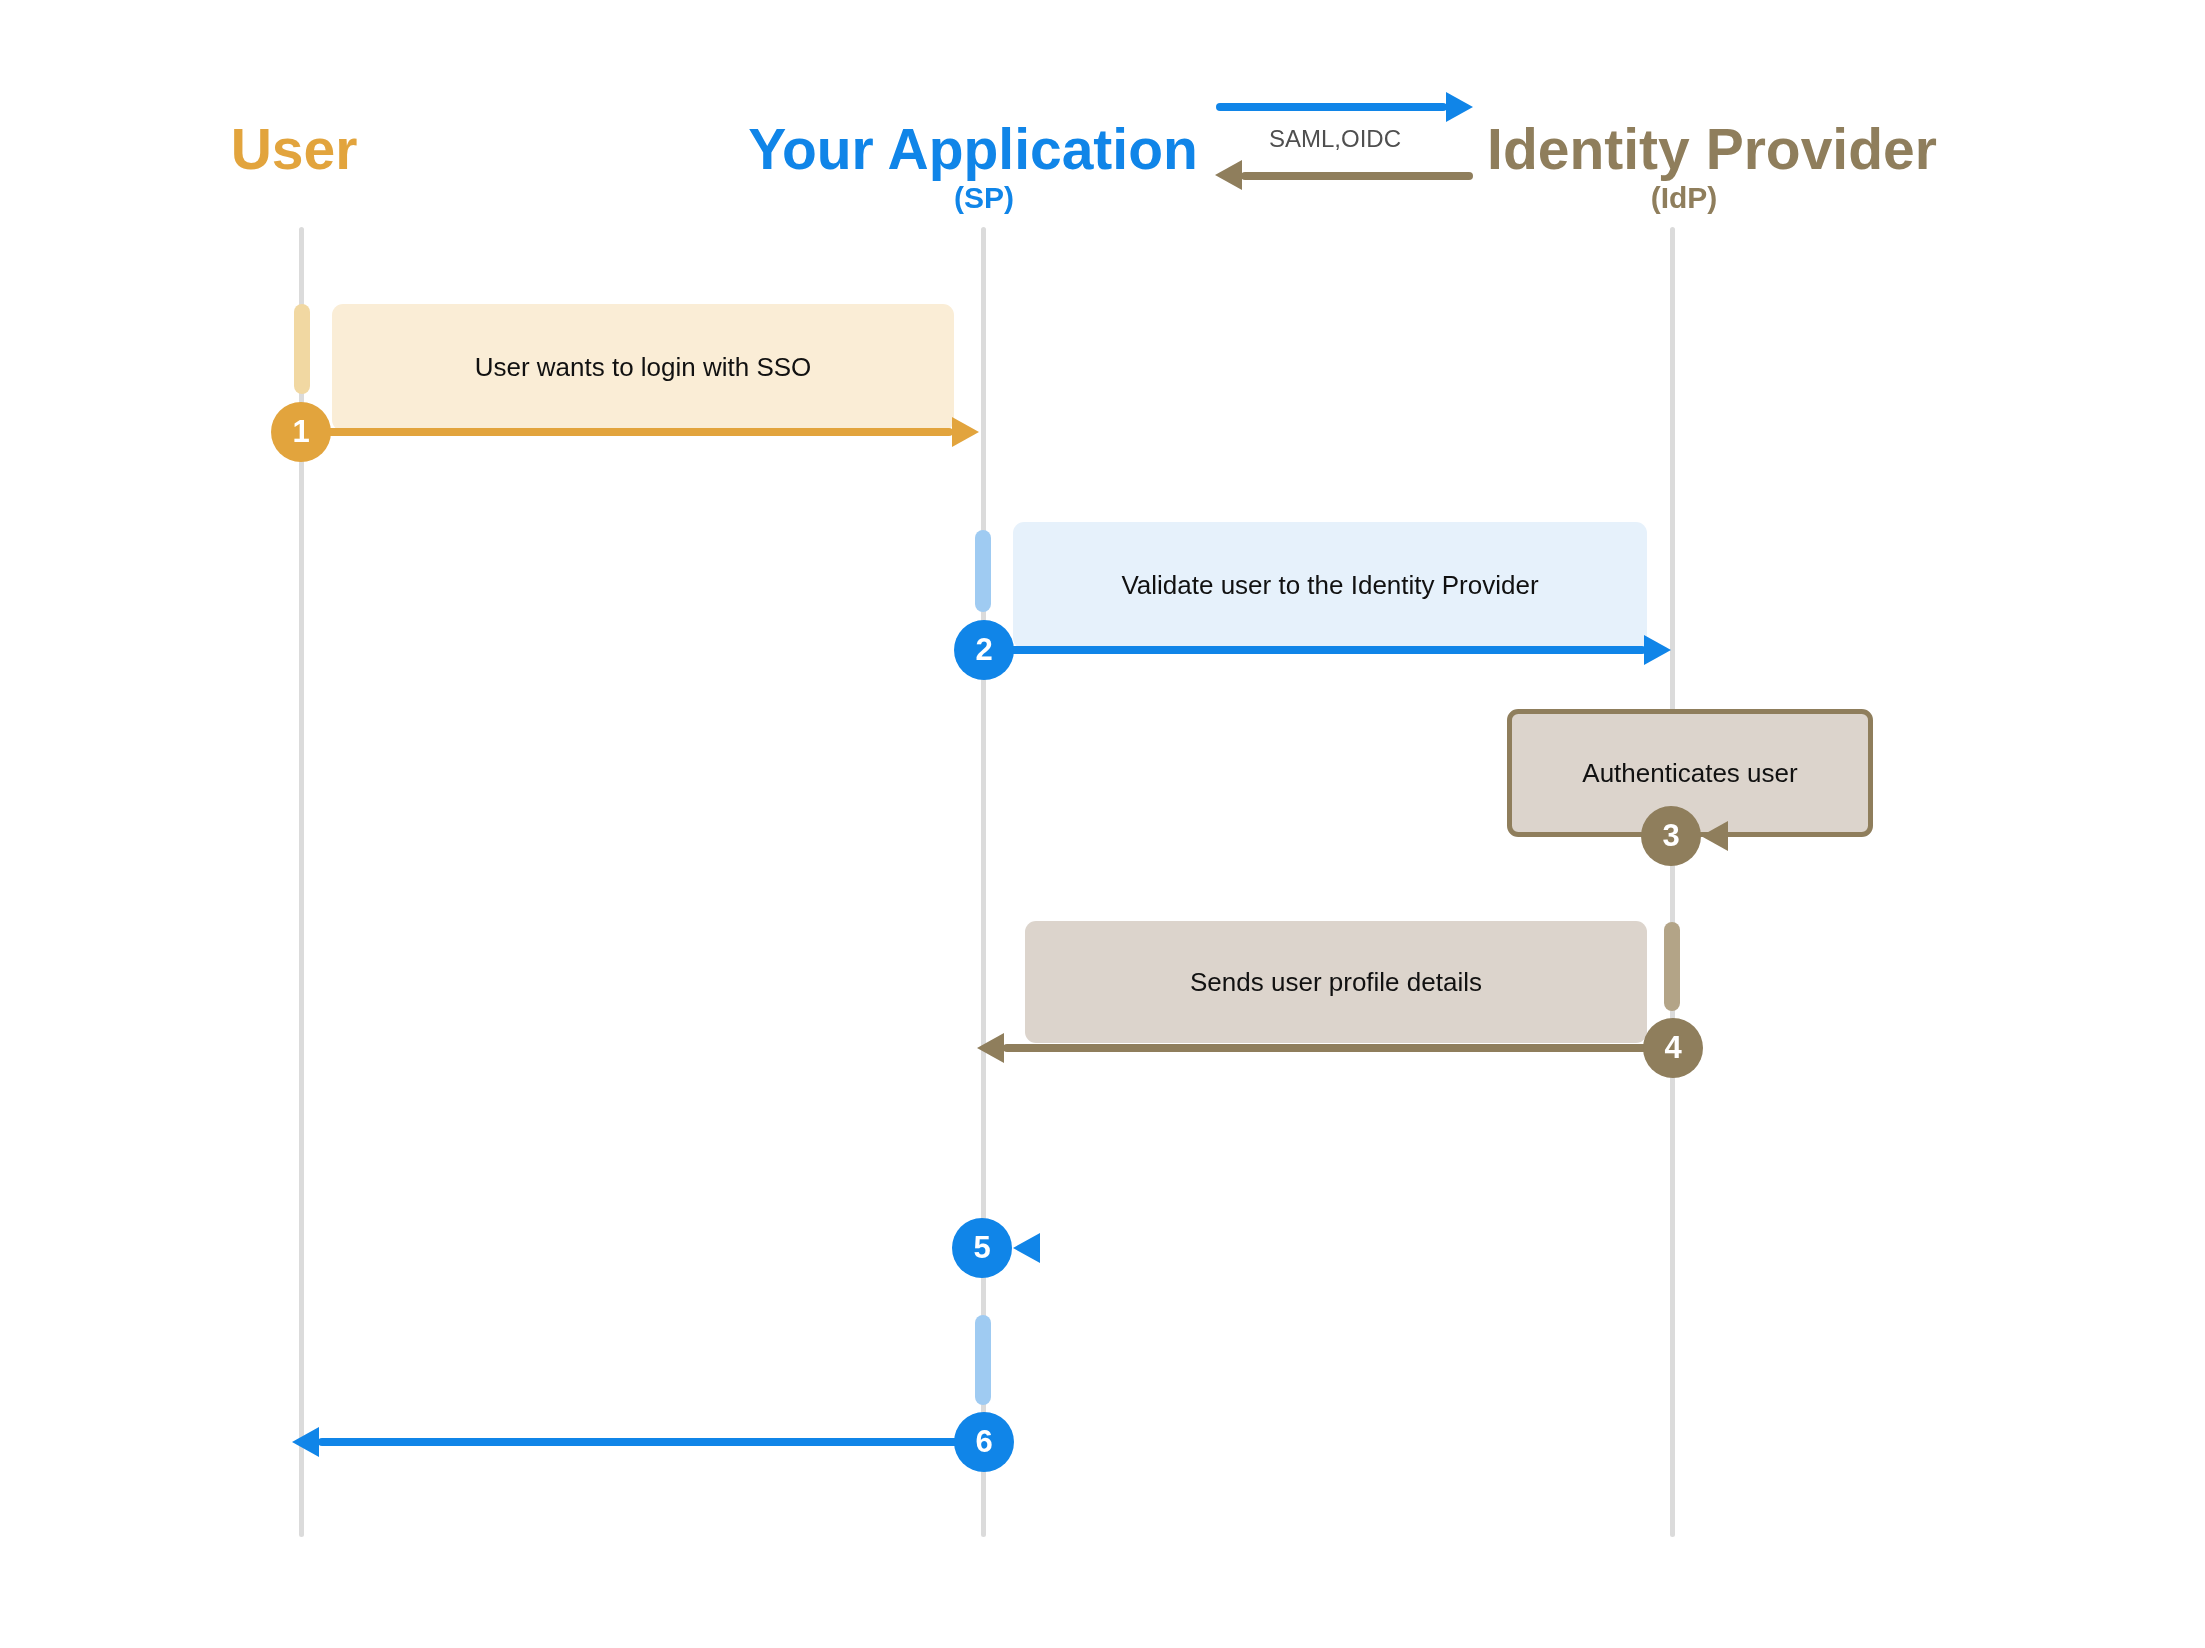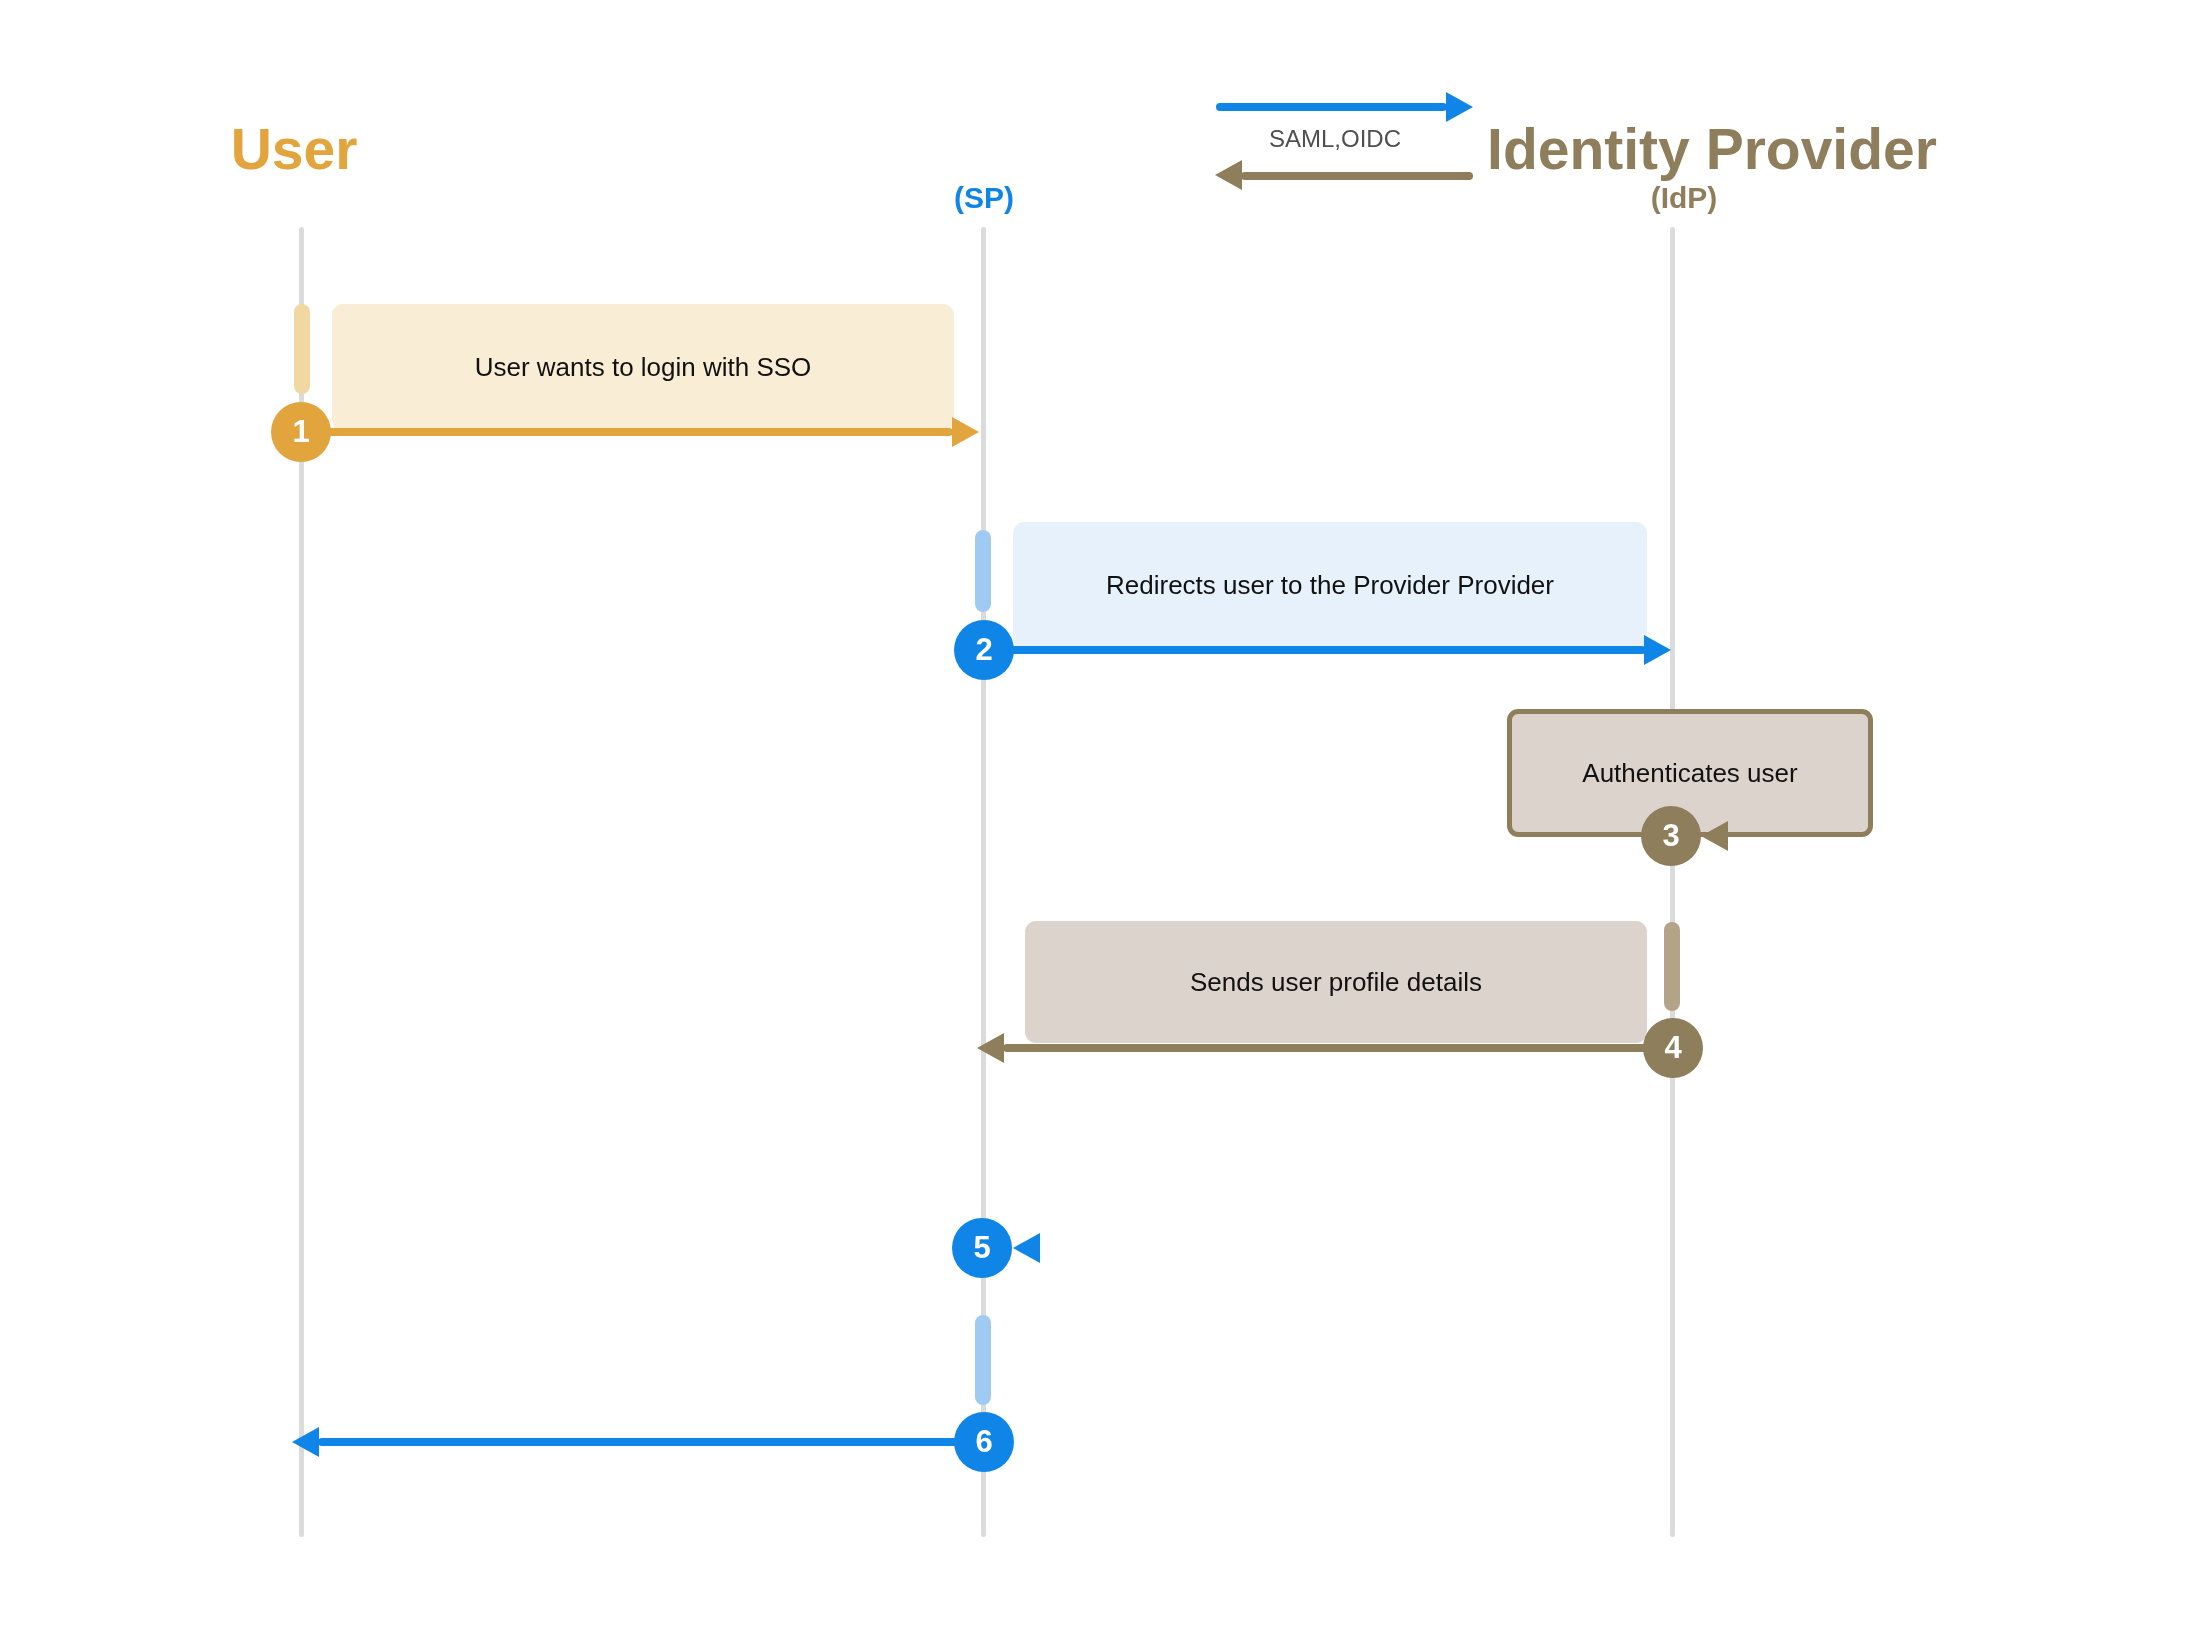--- a/index.html
+++ b/index.html
@@ -37,20 +37,21 @@
 <body>
 
 <div id="canvas" style="--background: #FFFFFF; --gold: #E2A43D; --gold-bar: #F1D8A2; --gold-box: #FAEDD6; --blue: #1085E8; --blue-bar: #9FCBF2; --blue-box: #E6F1FB; --brown: #8F7E5C; --brown-bar: #B3A487; --brown-box: #DCD4CC; --lifeline: #DBDBDB; --ink: #111111; --protocol-text: #4F4F4F;">
 
   <div class="lifeline" style="left:299px;"></div>
   <div class="lifeline" style="left:981px;"></div>
   <div class="lifeline" style="left:1670px;"></div>
 
   <div class="actor-label" style="left:294px;top:121px;color:var(--gold);">User</div>
 
+  <div class="actor-label" style="left:973px;top:121px;color:var(--blue);">Your Application</div>
   <div class="actor-sublabel" style="left:984px;top:183px;color:var(--blue);">(SP)</div>
 
   <div class="actor-label" style="left:1712px;top:121px;color:var(--brown);">Identity Provider</div>
   <div class="actor-sublabel" style="left:1684px;top:183px;color:var(--brown);">(IdP)</div>
 
   <div class="arrow-line c-blue" style="left:1216px;top:103px;width:231px;"></div>
   <div class="arrow-head head-right bl-blue" style="left:1446px;top:92px;"></div>
 
   <div class="protocol-label" style="left:1335px;top:127px;">SAML,OIDC</div>
 
@@ -62,21 +63,21 @@
     <span class="msg-text">User wants to login with SSO</span>
   </div>
   <div class="arrow-line c-gold" style="left:302px;top:428px;width:651px;"></div>
   <div class="arrow-head head-right bl-gold" style="left:952px;top:417px;"></div>
   <div class="badge c-gold" style="left:271px;top:402px;">
       <span>1</span>
     </div>
 
   <div class="act-bar" style="left:975px;top:530px;height:82px;background:var(--blue-bar);"></div>
   <div class="msg-box" style="left:1013px;top:522px;width:634px;height:127px;background:var(--blue-box);">
-    <span class="msg-text">Redirects user to the Provider Provider</span>
+    <span class="msg-text">Validate user to the Identity Provider</span>
   </div>
   <div class="arrow-line c-blue" style="left:984px;top:646px;width:662px;"></div>
   <div class="arrow-head head-right bl-blue" style="left:1644px;top:635px;"></div>
   <div class="badge c-blue" style="left:954px;top:620px;">
       <span>2</span>
     </div>
 
   <div class="msg-box" style="left:1507px;top:709px;width:366px;height:128px;background:var(--brown-box);border:5.6px solid var(--brown);">
     <span class="msg-text">Authenticates user</span>
   </div>

